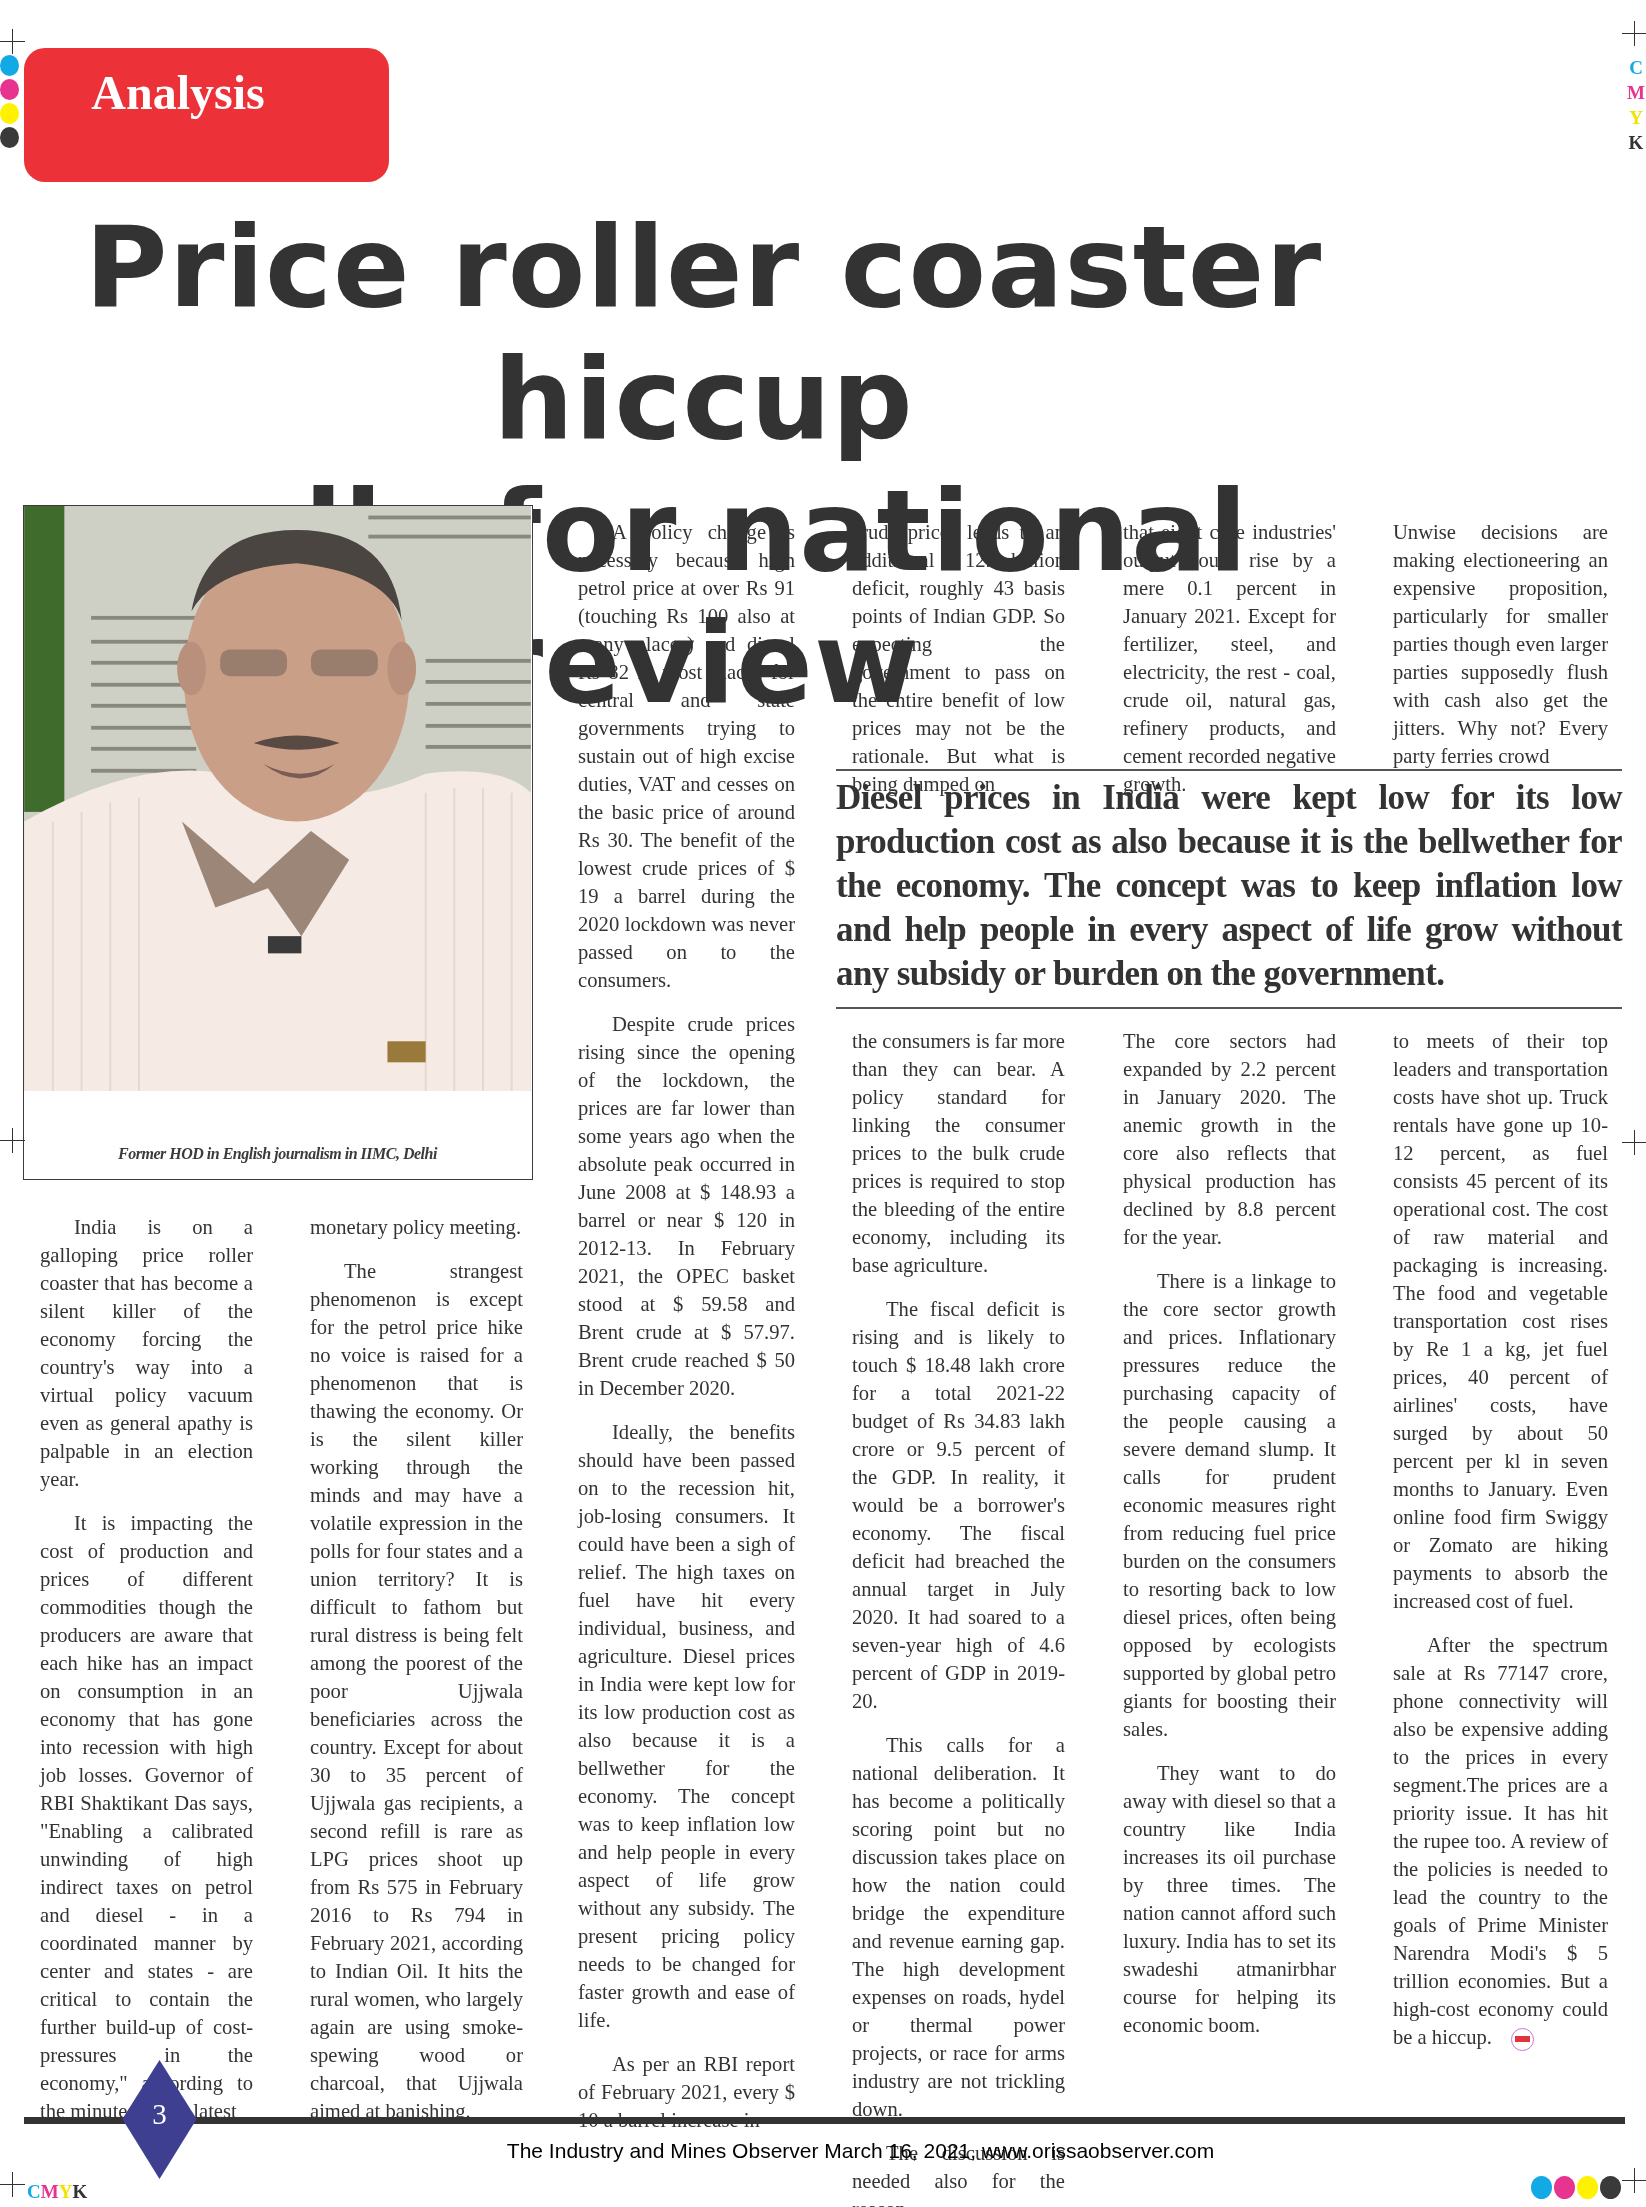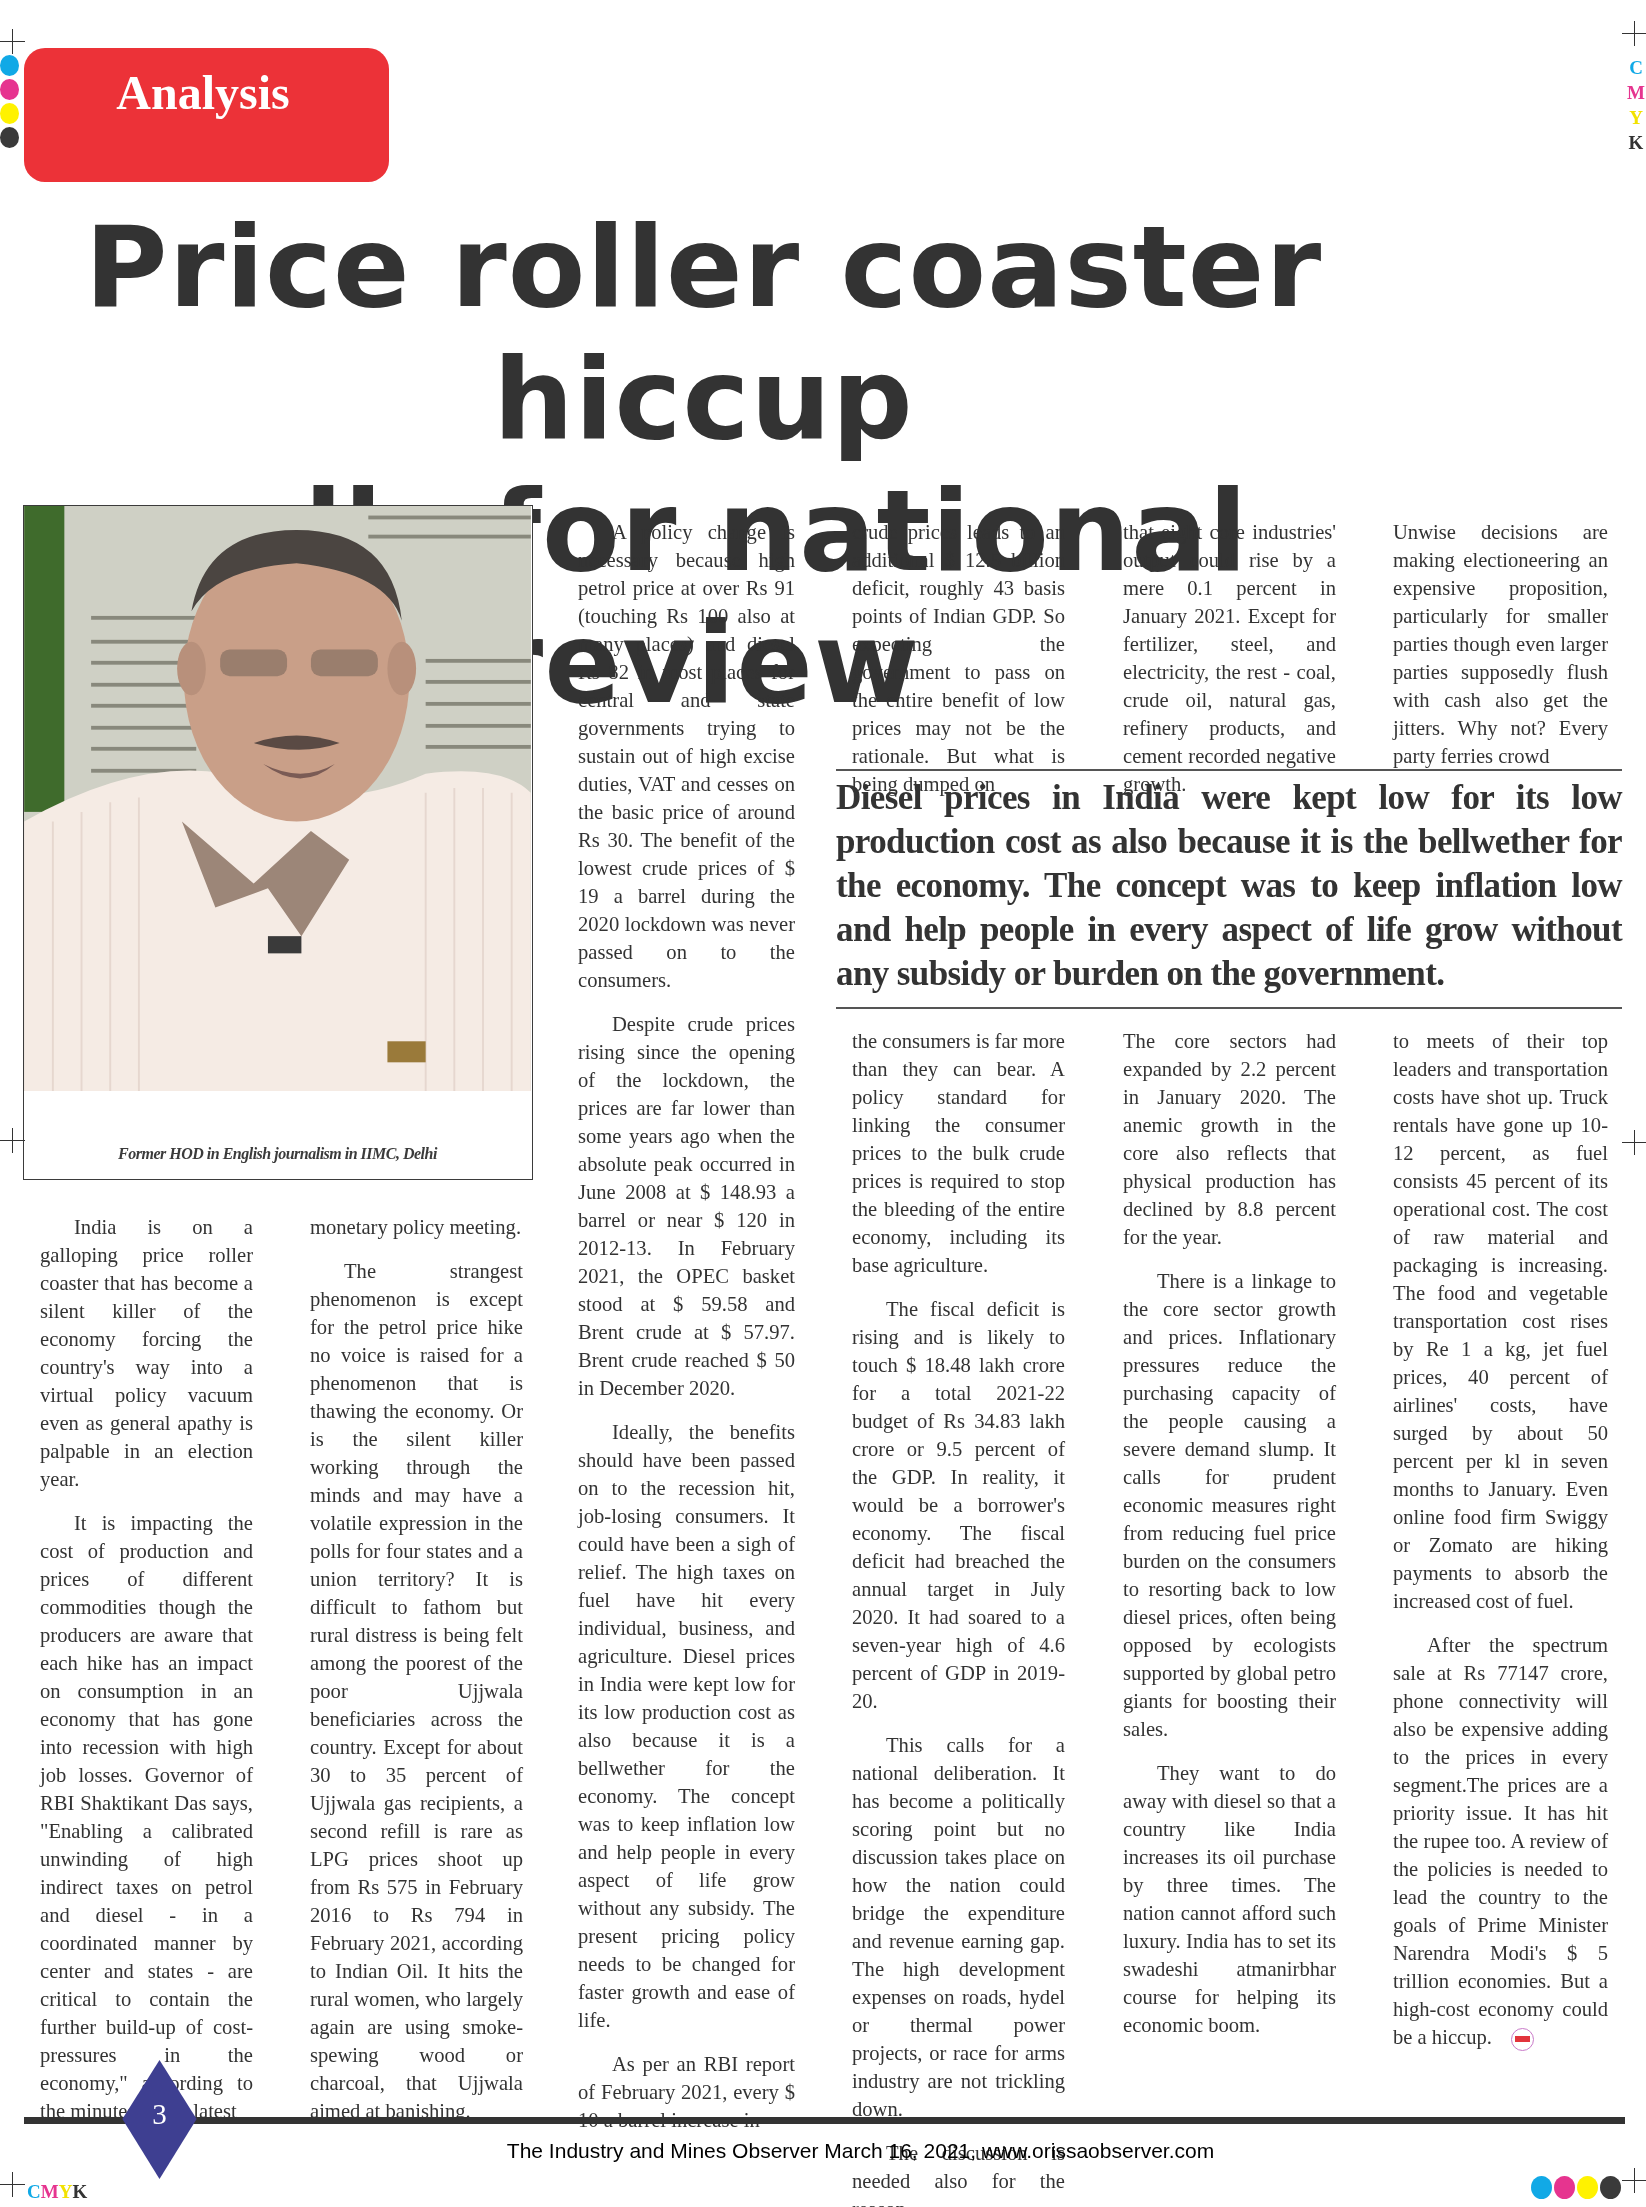--- a/index.html
+++ b/index.html
@@ -1,19 +1,19 @@
 <!DOCTYPE html>
 <html><head>
 <meta charset="utf-8">
 <style>
   html, body { margin:0; padding:0; background:#ffffff; }
   body { width:1647px; height:2207px; position:relative; overflow:hidden; font-family:"Liberation Serif", serif; color:#2e2e2e; }
   .abs { position:absolute; }
   .badge { left:24px; top:48px; width:365px; height:134px; background:#ec3238; border-radius:21px; }
-  .badge-text { position:absolute; left:0; top:17px; width:308px; text-align:center; color:#fff; font-weight:bold; font-size:48px; font-family:"Liberation Serif", serif;margin-left:25px; }
+  .badge-text { position:absolute; left:0; top:17px; width:308px; text-align:center; color:#fff; font-weight:bold; font-size:48px; font-family:"Liberation Serif", serif; }
   .cmyk-dots { left:0; top:55px; width:21px; }
   .dot { width:19px; height:21px; border-radius:50%; margin-bottom:2.9px; }
   .cmyk-letters { left:1625px; top:55px; width:22px; text-align:center; font-weight:bold; font-size:19px; line-height:25px; font-family:"Liberation Serif", serif; }
   .reg { width:25px; height:25px; }
   .reg::before { content:""; position:absolute; left:11.5px; top:0; width:1.4px; height:25px; background:#333; }
   .reg::after { content:""; position:absolute; left:0; top:11.5px; width:25px; height:1.4px; background:#333; }
   .headline { left:0; top:201px; width:1407px; text-align:center; font-family:"DejaVu Sans", sans-serif; font-weight:bold; font-size:113px; line-height:132px; color:#333333; letter-spacing:1px; }
   .photo-box { left:23px; top:505px; width:510px; height:675px; border:1.9px solid #3b3b3b; box-sizing:border-box; background:#fff; }
   .photo { position:absolute; left:0; top:0; width:507px; height:585px; overflow:hidden; background:#cfcfc4; }
   .byline-name { position:absolute; left:0; top:585px; width:507px; text-align:center; font-size:48px; line-height:55px; color:#3b3b3b; font-family:"Liberation Serif", serif; }

